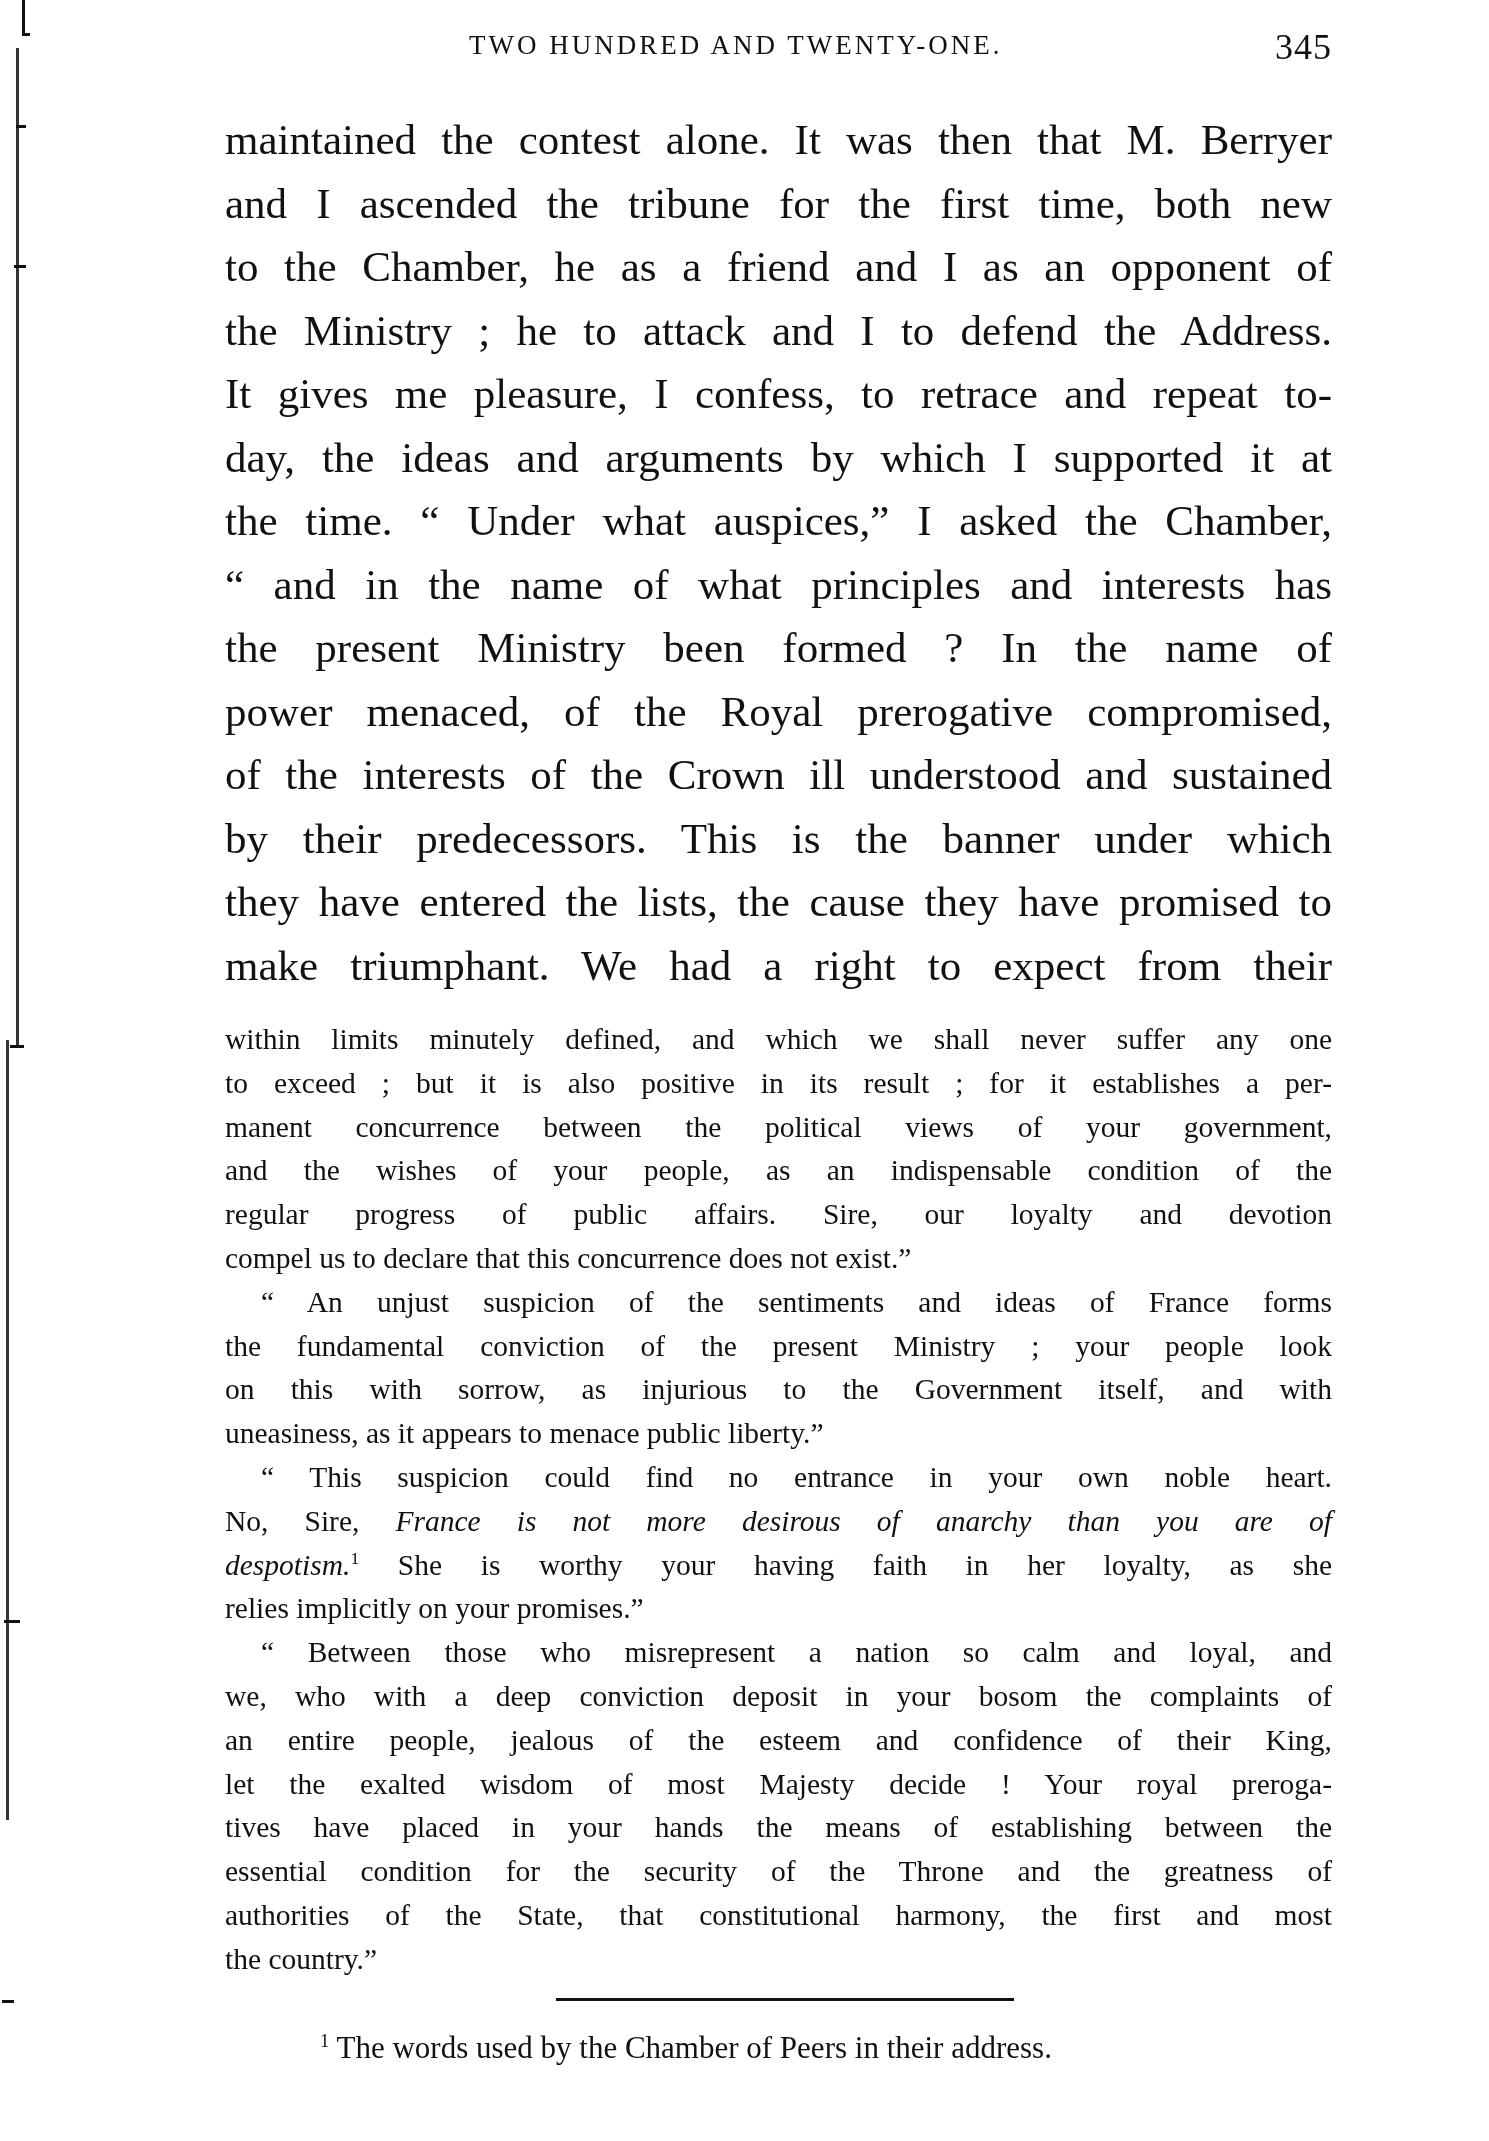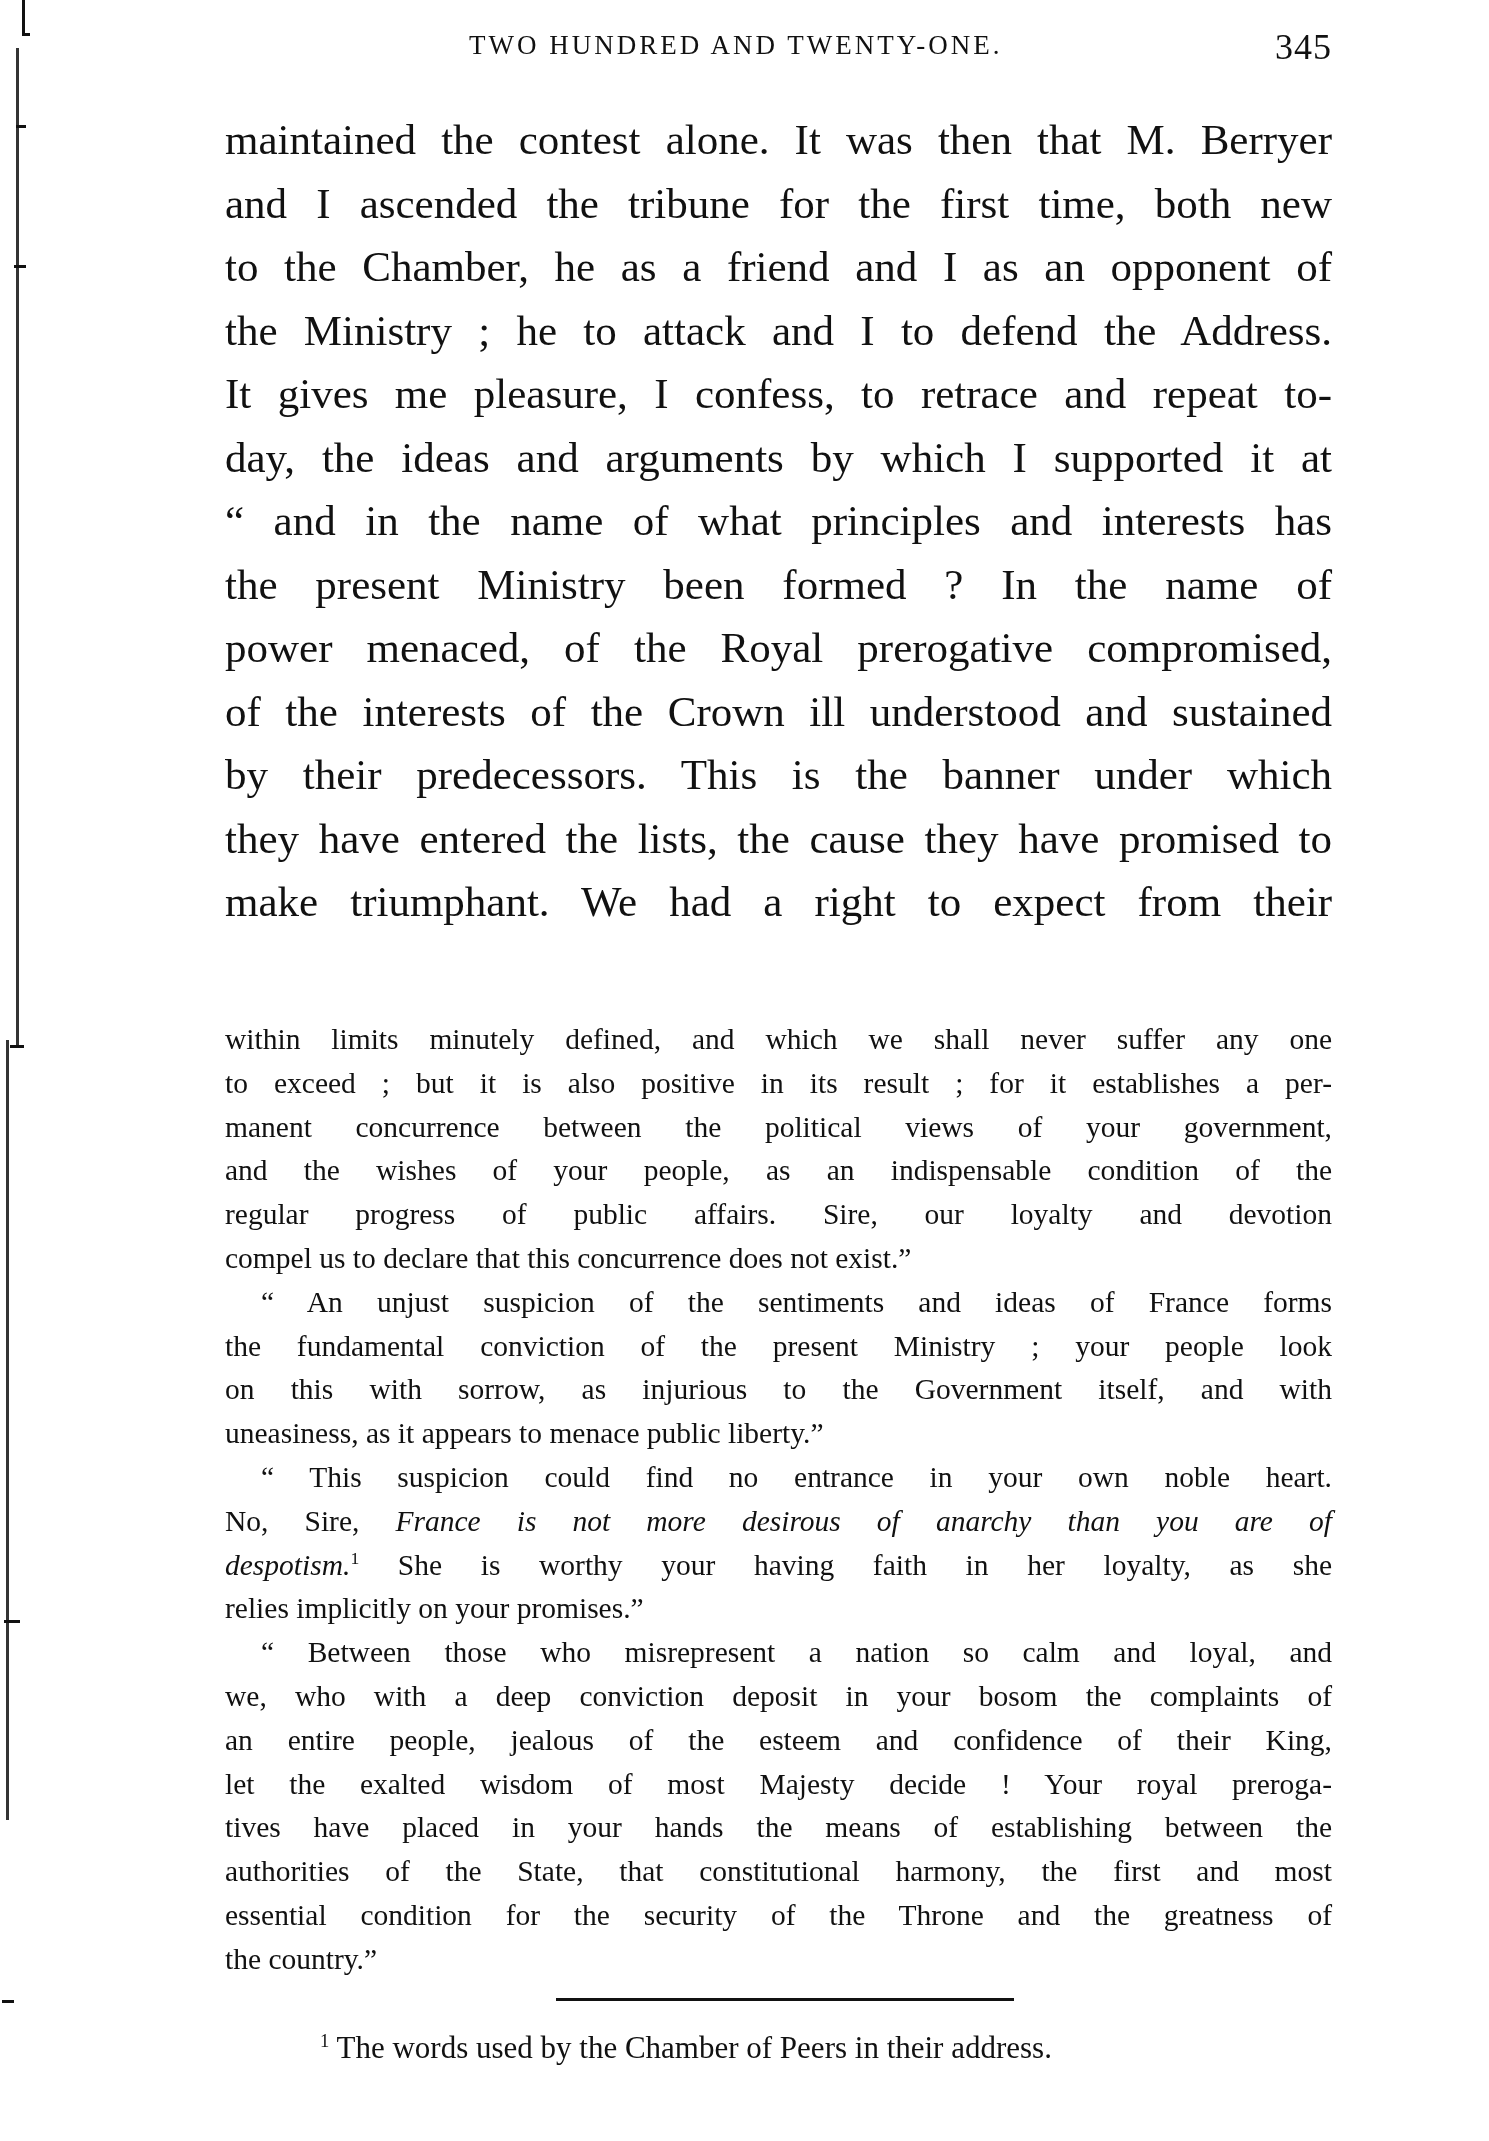--- a/index.html
+++ b/index.html
@@ -41,20 +41,21 @@
   <span class="page-number">345</span>
 </div>
 
 <div class="body-text">
   <div class="line"><span>maintained the contest alone.  It was then that M. Berryer</span></div>
   <div class="line"><span>and I ascended the tribune  for  the first time, both new</span></div>
   <div class="line"><span>to the Chamber, he as a friend and I as an opponent of</span></div>
   <div class="line"><span>the Ministry ;  he to attack and I to defend the Address.</span></div>
   <div class="line"><span>It gives me pleasure, I  confess, to retrace and repeat to-</span></div>
   <div class="line"><span>day, the ideas and arguments by which I supported it at</span></div>
+  <div class="line"><span>the time.   “ Under what auspices,” I asked the Chamber,</span></div>
   <div class="line"><span>“ and in the name of what principles and interests has</span></div>
   <div class="line"><span>the  present  Ministry  been  formed ?   In  the  name  of</span></div>
   <div class="line"><span>power menaced, of the Royal  prerogative  compromised,</span></div>
   <div class="line"><span>of the interests of the Crown ill understood and sustained</span></div>
   <div class="line"><span>by their predecessors.   This is the banner  under which</span></div>
   <div class="line"><span>they have entered the lists, the cause they have promised to</span></div>
   <div class="line"><span>make triumphant.   We had a right to expect from their</span></div>
 </div>
 
 <div class="quote-block">
@@ -77,22 +78,22 @@
     <div class="qline"><span>No, Sire, </span><span class="it">France is not more desirous of anarchy than you are of</span></div>
     <div class="qline"><span class="it">despotism.</span><sup class="fn">1</sup><span>  She is worthy your having faith in her loyalty, as she</span></div>
     <div class="qline last">relies implicitly on your promises.”</div>
   </div>
   <div>
     <div class="qline indent">“ Between those who  misrepresent  a nation  so  calm and  loyal,  and</div>
     <div class="qline">we, who with a deep conviction deposit in your bosom the complaints of</div>
     <div class="qline">an entire people,  jealous of  the esteem and confidence  of  their  King,</div>
     <div class="qline">let the  exalted wisdom of  most Majesty decide !   Your royal  preroga-</div>
     <div class="qline">tives have placed in your  hands the means of  establishing  between the</div>
+    <div class="qline">essential  condition for the security of  the Throne and  the greatness of</div>
     <div class="qline">authorities of the State, that constitutional harmony, the first and most</div>
-    <div class="qline">essential  condition for the security of  the Throne and  the greatness of</div>
     <div class="qline last">the country.”</div>
   </div>
 </div>
 
 <div class="footnote-rule"></div>
 
 <div class="footnote">
   <sup class="fn">1</sup>
   <span>The words used by the Chamber of Peers in their address.</span>
 </div>

